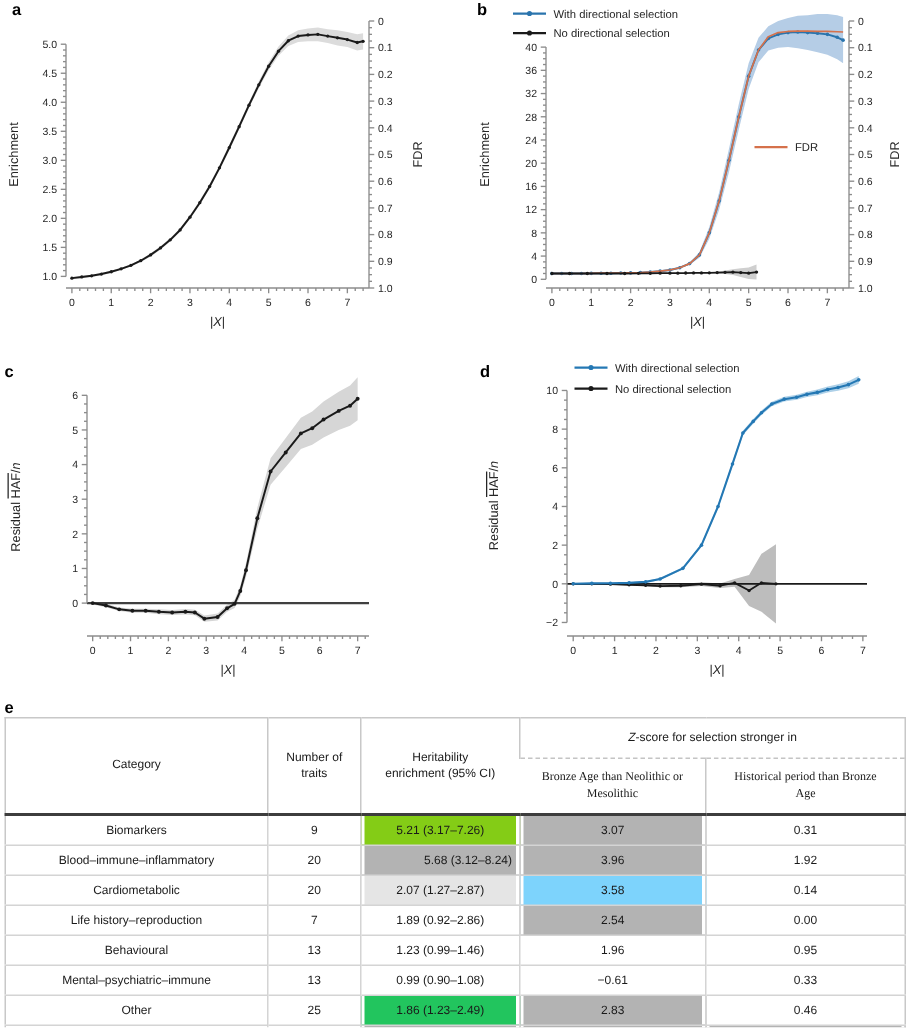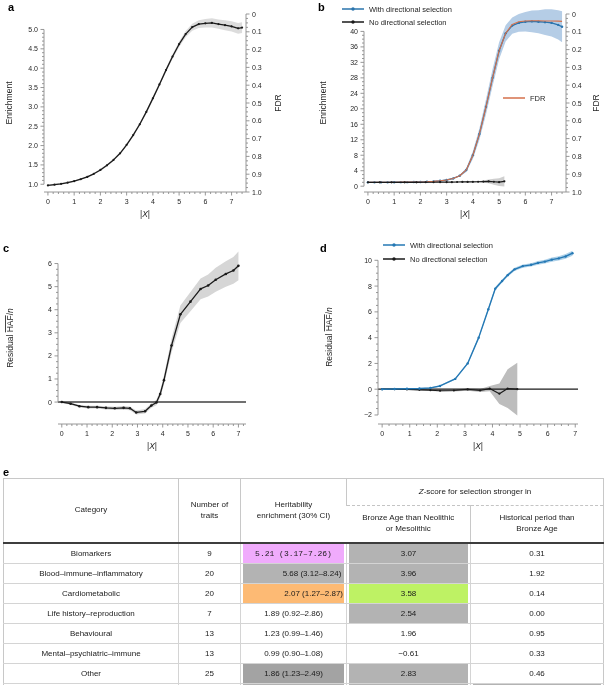--- a/index.html
+++ b/index.html
@@ -12,21 +12,21 @@
   text.axlab{font-size:8.5px;fill:#262626;}
   text.leg{font-size:7.5px;fill:#262626;}
   .tablewrap{position:absolute;left:3px;top:478px;width:600px;}
   table{border-collapse:collapse;width:600px;table-layout:fixed;font-size:8px;
         color:#1a1a1a;border:1px solid #c8c8c8;}
   th,td{font-weight:normal;text-align:center;vertical-align:middle;padding:1px 3px;}
   thead th{line-height:1.35;border-left:1px solid #c8c8c8;border-bottom:2px solid #3d3d3d;}
   thead th.zgroup{border-bottom:1px dashed #c4c4c4;height:24px;margin-top:48px;}
   thead th.zgroup::first-letter{font-style:italic;}
   thead tr th:first-child{border-left:none;}
-  thead tr.subrow th{height:34px;}
+  thead tr.subrow th{height:34px;font-family:Liberation Serif, serif;}
   tbody td{border-top:1px solid #d4d4d4;border-left:1px solid #d4d4d4;height:17px;}
   tbody tr td:first-child{border-left:none;}
   tbody tr:first-child td{border-top:none;}
   td.shaded{box-shadow:inset 2px 0 0 #fff,inset -2px 0 0 #fff;}
   .hw74{display:inline-block;max-width:76px;}
   .hw95{display:inline-block;max-width:96px;}
 </style>
 </head>
 <body>
 
@@ -712,48 +712,48 @@
         <col style="width:175px">
           <col style="width:62px">
           <col style="width:106px">
         <col style="width:124px">
           <col style="width:133px">
       </colgroup>
       <thead>
         <tr>
           <th rowspan="2">Category</th>
           <th rowspan="2"><span class="hw74">Number of traits</span></th>
-          <th rowspan="2"><span class="hw74">Heritability enrichment (30% CI)</span></th>
+          <th rowspan="2"><span class="hw74">Heritability enrichment (95% CI)</span></th>
           <th colspan="2" class="zgroup">Z-score for selection stronger in</th>
         </tr>
         <tr class="subrow">
           <th><span class="hw95">Bronze Age than Neolithic or Mesolithic</span></th>
           <th><span class="hw95">Historical period than Bronze Age</span></th>
         </tr>
       </thead>
       <tbody id="tbody">
           <tr>
             <td>Biomarkers</td>
             <td>9</td>
-            <td class="shaded" style="background: #f0abfc; font-family: Liberation Mono, monospace;">5.21 (3.17–7.26)</td>
+            <td class="shaded" style="background: #84cc16;">5.21 (3.17–7.26)</td>
             <td class="shaded" style="background: rgb(179, 179, 179);">3.07</td>
             <td>0.31</td>
           </tr>
           <tr>
             <td>Blood–immune–inflammatory</td>
             <td>20</td>
             <td class="shaded" style="background: rgb(179, 179, 179); padding-left: 40px;">5.68 (3.12–8.24)</td>
             <td class="shaded" style="background: rgb(179, 179, 179);">3.96</td>
             <td>1.92</td>
           </tr>
           <tr>
             <td>Cardiometabolic</td>
             <td>20</td>
-            <td class="shaded" style="background: #fdba74; text-align: right;">2.07 (1.27–2.87)</td>
-            <td class="shaded" style="background: #bef264;">3.58</td>
+            <td class="shaded" style="background: #e5e5e5;">2.07 (1.27–2.87)</td>
+            <td class="shaded" style="background: #7dd3fc;">3.58</td>
             <td>0.14</td>
           </tr>
           <tr>
             <td>Life history–reproduction</td>
             <td>7</td>
             <td>1.89 (0.92–2.86)</td>
             <td class="shaded" style="background: rgb(179, 179, 179); margin-top: 32px;">2.54</td>
             <td>0.00</td>
           </tr>
           <tr>
@@ -766,21 +766,21 @@
           <tr>
             <td>Mental–psychiatric–immune</td>
             <td>13</td>
             <td>0.99 (0.90–1.08)</td>
             <td>−0.61</td>
             <td>0.33</td>
           </tr>
           <tr>
             <td>Other</td>
             <td>25</td>
-            <td class="shaded" style="background: #a3a3a3;">1.86 (1.23–2.49)</td>
+            <td class="shaded" style="background: #22c55e;">1.86 (1.23–2.49)</td>
             <td class="shaded" style="background: rgb(179, 179, 179);">2.83</td>
             <td>0.46</td>
           </tr>
           <tr>
             <td>All</td>
             <td>107</td>
             <td class="shaded" style="background: rgb(179, 179, 179);">2.43 (1.86–3.00)</td>
             <td class="shaded" style="background: rgb(179, 179, 179);">6.97</td>
             <td class="shaded" style="background: rgb(179, 179, 179);">2.10</td>
           </tr>

